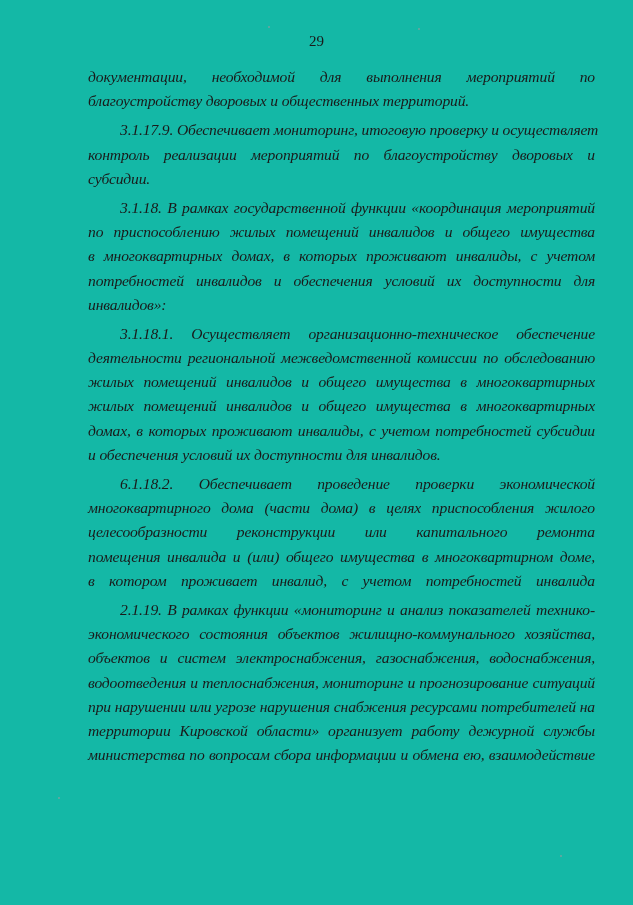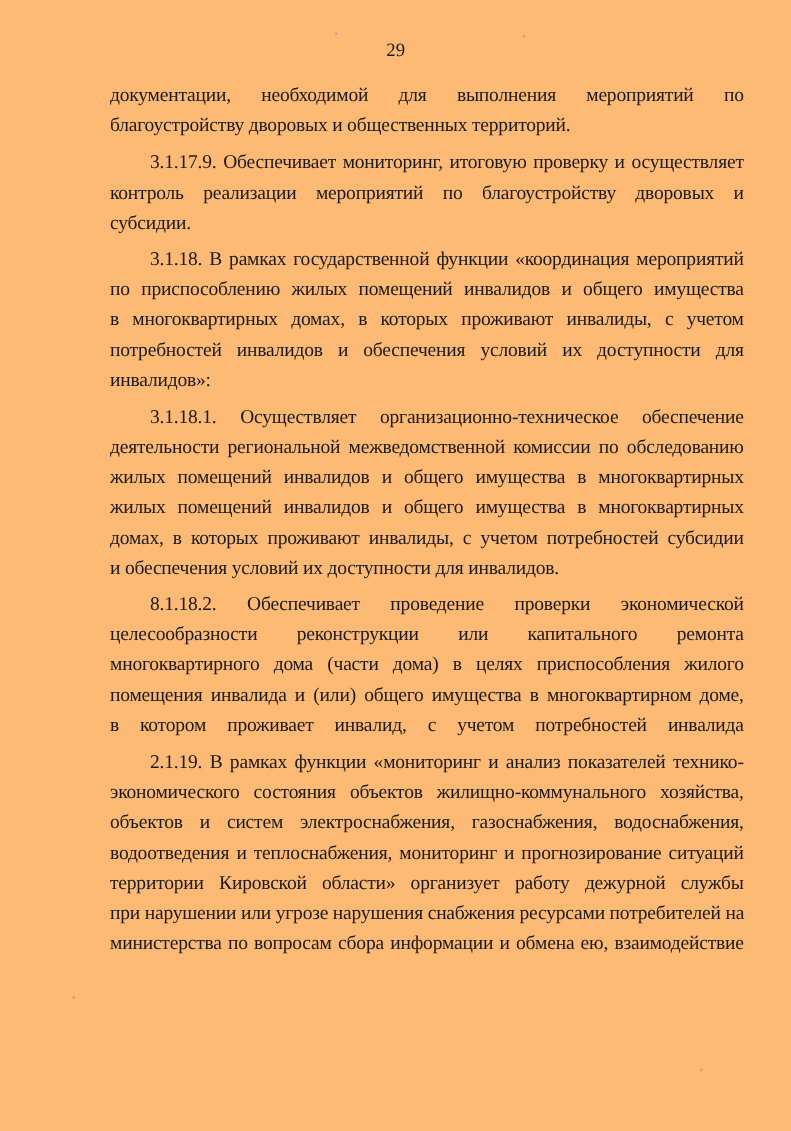--- a/index.html
+++ b/index.html
@@ -13,21 +13,21 @@
       position: relative;
       overflow: hidden;
       font-family: "Liberation Serif", "DejaVu Serif", serif;
       color: #1a1a1a;
     }
     .page {
       position: absolute;
       left: 0; top: 0;
       width: 633px;
       height: 905px;
-      background: #fdba74;
+      background: #14b8a6;
     }
     .page-number {
       position: absolute;
       top: 32px;
       left: 0;
       width: 100%;
       text-align: center;
       font-size: 15px;
       line-height: 18px;
     }
@@ -42,20 +42,21 @@
     }
     .line {
       display: block;
       font-size: 15.6px;
       line-height: 24.2px;
       height: 24.2px;
       white-space: nowrap;
       text-align: justify;
       text-align-last: justify;
       letter-spacing: -0.15px;
+      font-style: italic;
     }
     .line.indent {
       padding-left: 32px;
     }
     .line.last {
       text-align-last: left;
     }
     .speck {
       position: absolute;
       width: 2px;
@@ -95,34 +96,34 @@
     <div class="para">
       <span class="line indent">3.1.18.1. Осуществляет   организационно-техническое   обеспечение</span>
       <span class="line">деятельности региональной межведомственной комиссии по обследованию</span>
       <span class="line">жилых помещений инвалидов и общего имущества в многоквартирных</span>
       <span class="line">жилых помещений инвалидов и общего имущества в многоквартирных</span>
       <span class="line">домах, в которых проживают инвалиды, с учетом потребностей субсидии</span>
       <span class="line last">и обеспечения условий их доступности для инвалидов.</span>
     </div>
 
     <div class="para">
-      <span class="line indent">8.1.18.2. Обеспечивает   проведение   проверки   экономической</span>
+      <span class="line indent">6.1.18.2. Обеспечивает   проведение   проверки   экономической</span>
+      <span class="line">многоквартирного дома (части дома) в целях приспособления жилого</span>
       <span class="line">целесообразности   реконструкции   или   капитального   ремонта</span>
-      <span class="line">многоквартирного дома (части дома) в целях приспособления жилого</span>
       <span class="line">помещения инвалида и (или) общего имущества в многоквартирном доме,</span>
       <span class="line">в котором проживает инвалид, с учетом потребностей инвалида</span>
     </div>
 
     <div class="para">
       <span class="line indent">2.1.19. В рамках функции «мониторинг и анализ показателей технико-</span>
       <span class="line">экономического состояния объектов жилищно-коммунального хозяйства,</span>
       <span class="line">объектов и систем электроснабжения, газоснабжения, водоснабжения,</span>
       <span class="line">водоотведения и теплоснабжения, мониторинг и прогнозирование ситуаций</span>
+      <span class="line">при нарушении или угрозе нарушения снабжения ресурсами потребителей на</span>
       <span class="line">территории Кировской области» организует работу дежурной службы</span>
-      <span class="line">при нарушении или угрозе нарушения снабжения ресурсами потребителей на</span>
       <span class="line">министерства по вопросам сбора информации и обмена ею, взаимодействие</span>
     </div>
   </div>
 
   <div class="speck" style="left:268px;top:26px;"></div>
   <div class="speck" style="left:418px;top:28px;"></div>
   <div class="speck" style="left:58px;top:797px;"></div>
   <div class="speck" style="left:560px;top:855px;"></div>
 </div>
 

